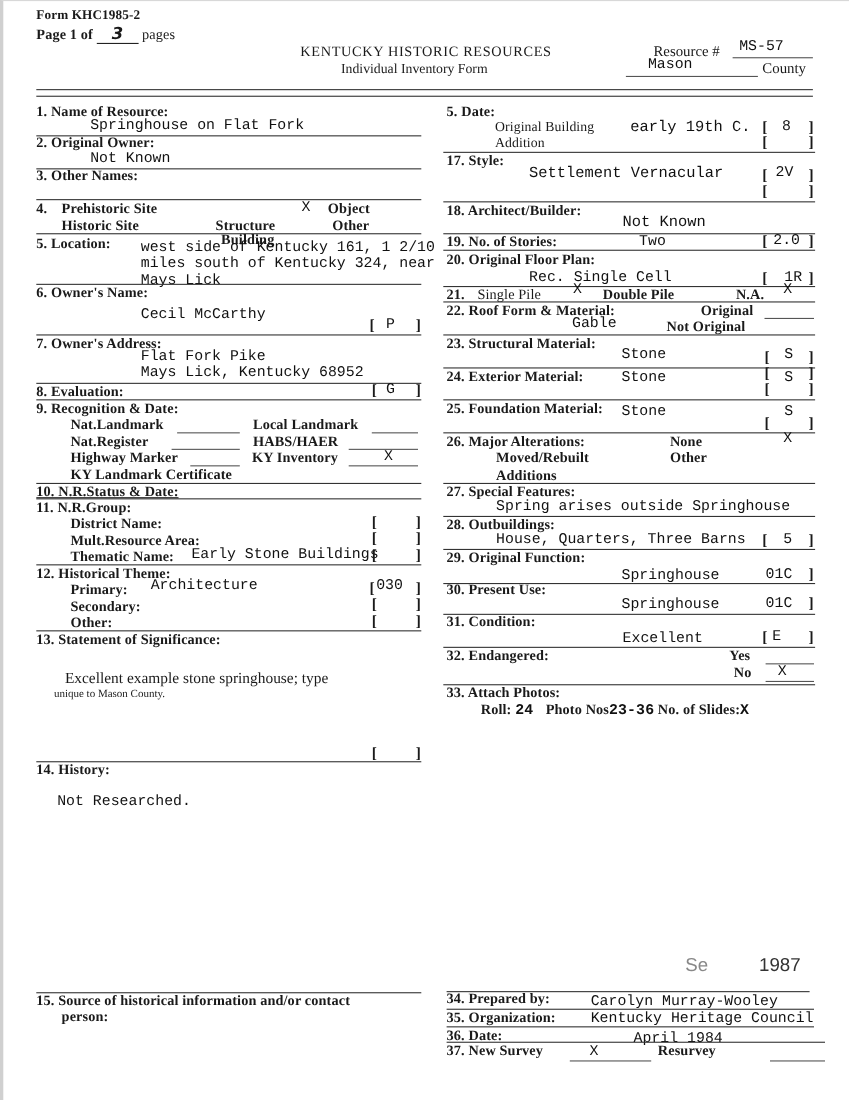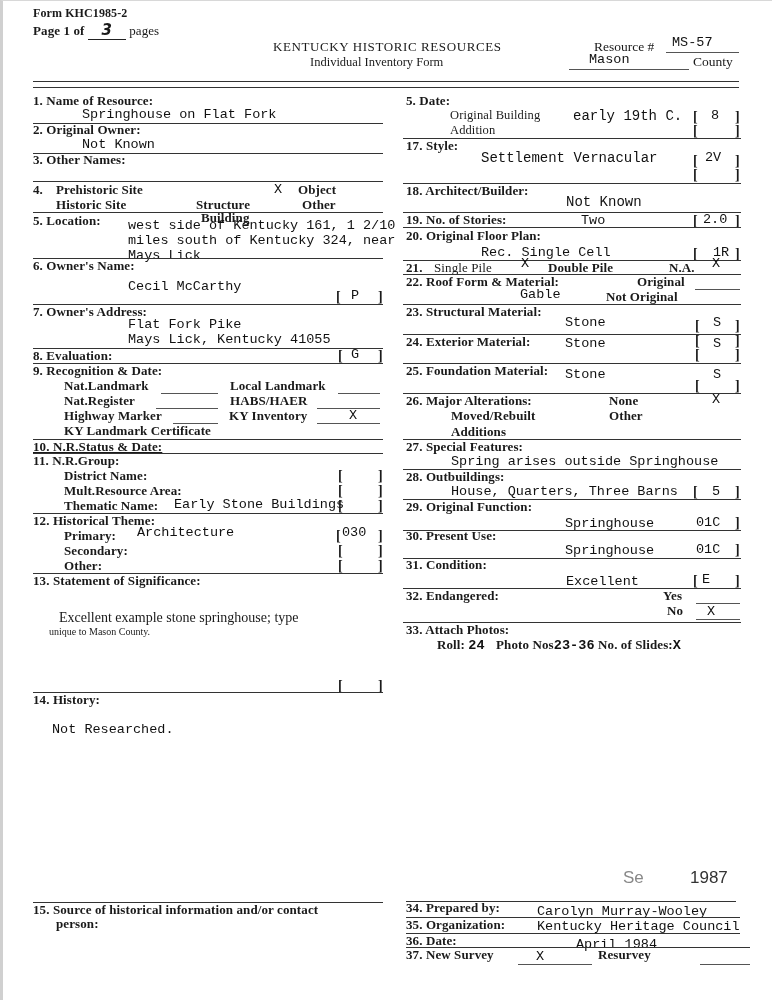--- a/index.html
+++ b/index.html
@@ -70,21 +70,21 @@
 
   <div class="abs lbl" style="left:30px;top:257px;">6.  Owner's Name:</div>
   <div class="abs typed" style="left:125px;top:278px;">Cecil McCarthy</div>
   <div class="abs brk" style="left:333px;top:288px;">[</div>
   <div class="abs typed" style="left:348px;top:287px;">P</div>
   <div class="abs brk" style="left:375px;top:288px;">]</div>
   <div class="hline" style="left:30px;width:350px;top:303px;"></div>
 
   <div class="abs lbl" style="left:30px;top:303px;">7.  Owner's Address:</div>
   <div class="abs typed" style="left:125px;top:316px;">Flat Fork Pike</div>
-  <div class="abs typed" style="left:125px;top:331px;">Mays Lick, Kentucky   41055</div>
+  <div class="abs typed" style="left:125px;top:331px;">Mays Lick, Kentucky   68952</div>
   <div class="hline" style="left:30px;width:350px;top:347px;"></div>
 
   <div class="abs lbl" style="left:30px;top:347px;">8.  Evaluation:</div>
   <div class="abs brk" style="left:335px;top:347px;">[</div>
   <div class="abs typed" style="left:348px;top:346px;">G</div>
   <div class="abs brk" style="left:375px;top:347px;">]</div>
   <div class="hline" style="left:30px;width:350px;top:362px;"></div>
 
   <div class="abs lbl" style="left:30px;top:362px;">9.  Recognition &amp; Date:</div>
   <div class="abs lbl" style="left:61px;top:377px;">Nat.Landmark</div>

